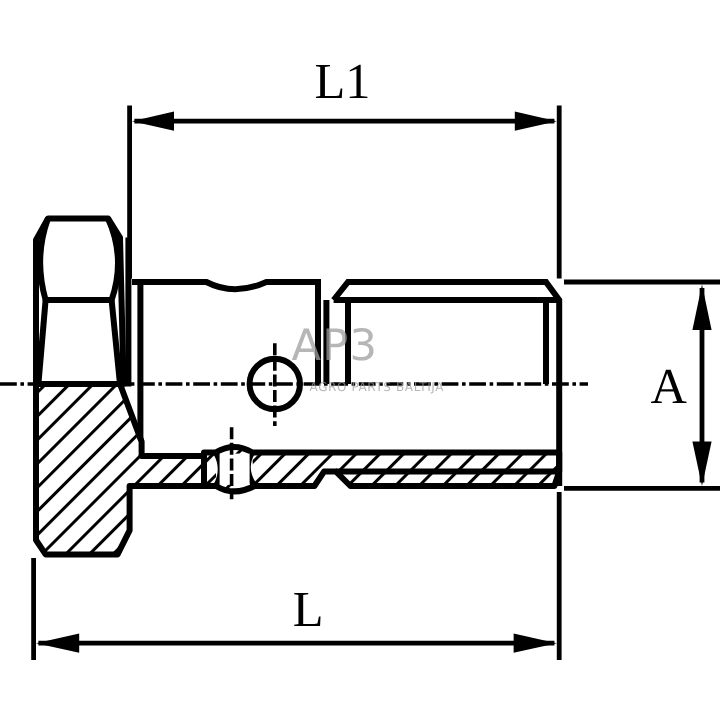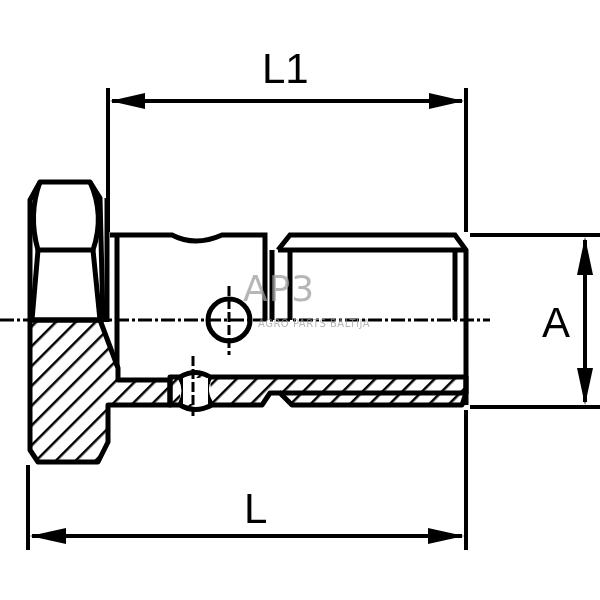--- a/index.html
+++ b/index.html
@@ -1,18 +1,18 @@
 <!DOCTYPE html>
 <html><head>
   <meta charset="utf-8">
   <style>
     html, body { margin: 0; padding: 0; background: #ffffff; }
     body { width: 600px; height: 600px; overflow: hidden; position: relative; font-family: "Liberation Sans", sans-serif; }
     #drawing { position: absolute; left: 0; top: 0; width: 600px; height: 600px; }
-    .dim-label { position: absolute; font-family: Liberation Sans, sans-serif; font-size: 42px; color: #000; line-height: 1; }
+    .dim-label { position: absolute; font-family: Liberation Serif, serif; font-size: 42px; color: #000; line-height: 1; }
     .wm { position: absolute; color: #9e9e9e; opacity: 0.75; pointer-events: none; }
     .wm-logo { left: 243px; top: 268px; font-size: 36px; font-weight: normal; font-family: "DejaVu Sans", sans-serif; letter-spacing: 1px; }
     .wm-sub { left: 258px; top: 318px; font-size: 10px; font-family: "DejaVu Sans", sans-serif; letter-spacing: 0.5px; }
   </style>
 </head>
 <body>
 
 <svg id="drawing" viewBox="0 0 600 600" xmlns="http://www.w3.org/2000/svg">
   <defs>
     <pattern id="hatch" patternUnits="userSpaceOnUse" width="14" height="14" patternTransform="rotate(45)">

